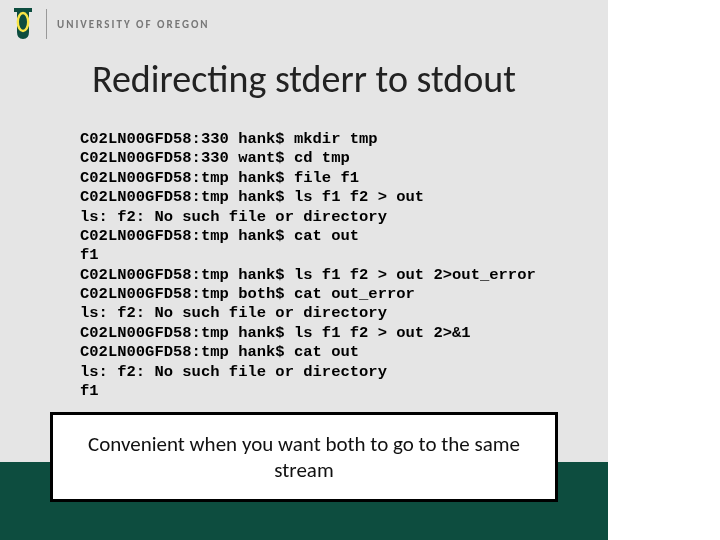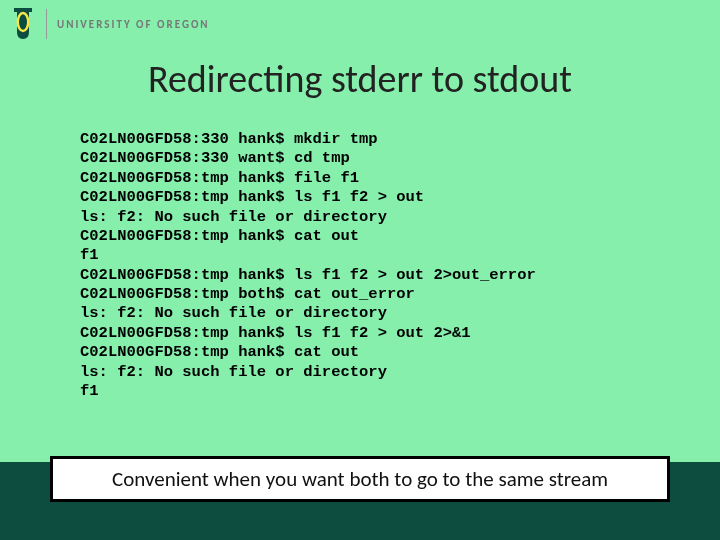--- a/index.html
+++ b/index.html
@@ -1,26 +1,26 @@
 <!DOCTYPE html>
 <html><head>
 <meta charset="utf-8">
 <style>
   * { margin: 0; padding: 0; box-sizing: border-box; }
   html, body { width: 720px; height: 540px; overflow: hidden; font-family: Calibri, Arial, sans-serif; background: #fff; }
-  .slide { position: relative; width: 720px; height: 540px; background: #86efac; }
+  .slide { position: relative; width: 608px; height: 540px; background: #e5e5e5; }
   .header { position: absolute; top: 6px; left: 10px; display: flex; align-items: center; gap: 10px; }
   .logo { width: 26px; height: 36px; }
   .logo svg { width: 100%; height: 100%; }
   .vline { width: 1px; height: 30px; background: #999; }
   .univ { font-size: 11px; color: #777; letter-spacing: 2px; font-weight: 600; }
   .title { position: absolute; top: 56px; left: 0; width: 100%; text-align: center; font-size: 38px; color: #222; font-weight: 400; }
   .terminal { position: absolute; top: 130px; left: 80px; width: 560px; font-family: "Courier New", monospace; font-size: 15.5px; line-height: 1.25; color: #000; font-weight: bold; white-space: pre; }
   .footer-band { position: absolute; bottom: 0; left: 0; width: 100%; height: 78px; background: #0d4d3f; }
-  .caption-box { position: absolute; bottom: 38px; left: 50px; right: 50px; background: #fff; border: 3px solid #000; padding: 7px 14px; font-size: 21px; color: #111; text-align: center; }
+  .caption-box { position: absolute; bottom: 38px; left: 50px; right: 50px; background: #fff; border: 3px solid #000; padding: 16px 14px; font-size: 21px; color: #111; text-align: center; }
 </style>
 </head>
 <body>
 
 <div class="slide">
 
   <div class="header">
     <div class="logo">
       <svg viewBox="0 0 26 36">
         <path d="M4 2 L22 2 L22 6 L19 6 L19 26 Q19 33 13 33 Q7 33 7 26 L7 6 L4 6 Z" fill="#0d4d3f"></path>

